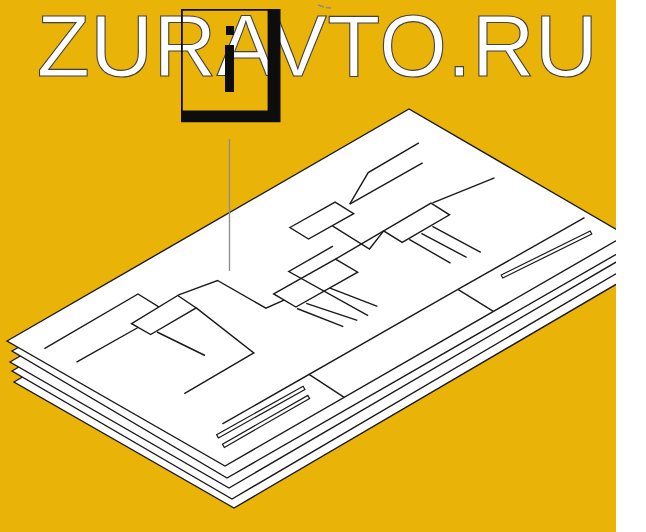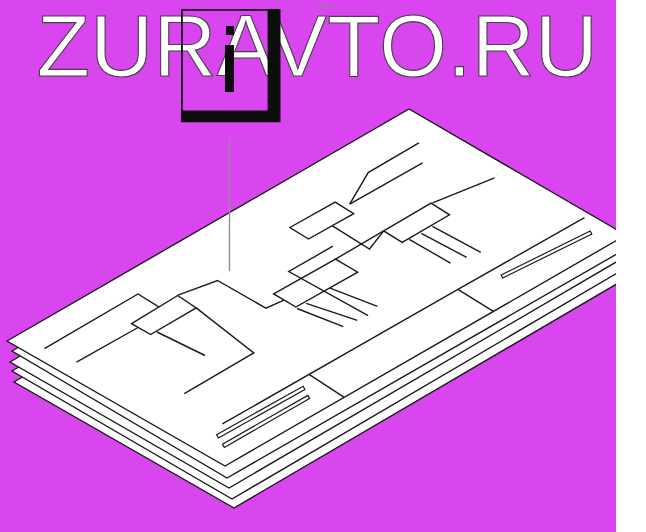--- a/index.html
+++ b/index.html
@@ -1,16 +1,16 @@
 <!DOCTYPE html>
 <html><head>
 <meta charset="utf-8">
 <style>
   html,body{margin:0;padding:0;background:#ffffff;}
-  #page{position:relative;width:616px;height:532px;background:#d946ef;overflow:hidden;}
+  #page{position:relative;width:616px;height:532px;background:#eab308;overflow:hidden;}
   svg{position:absolute;left:0;top:0;}
   text{font-family:"Liberation Sans", sans-serif;}
 </style>
 </head>
 <body>
 <div id="page">
 <svg width="646" height="532" viewBox="0 0 646 532">
 
   <text x="36.8" y="76" font-size="87" fill="#ffffff" stroke="#424242" stroke-width="1.1" letter-spacing="0.4">ZURAVTO.RU</text>
 

